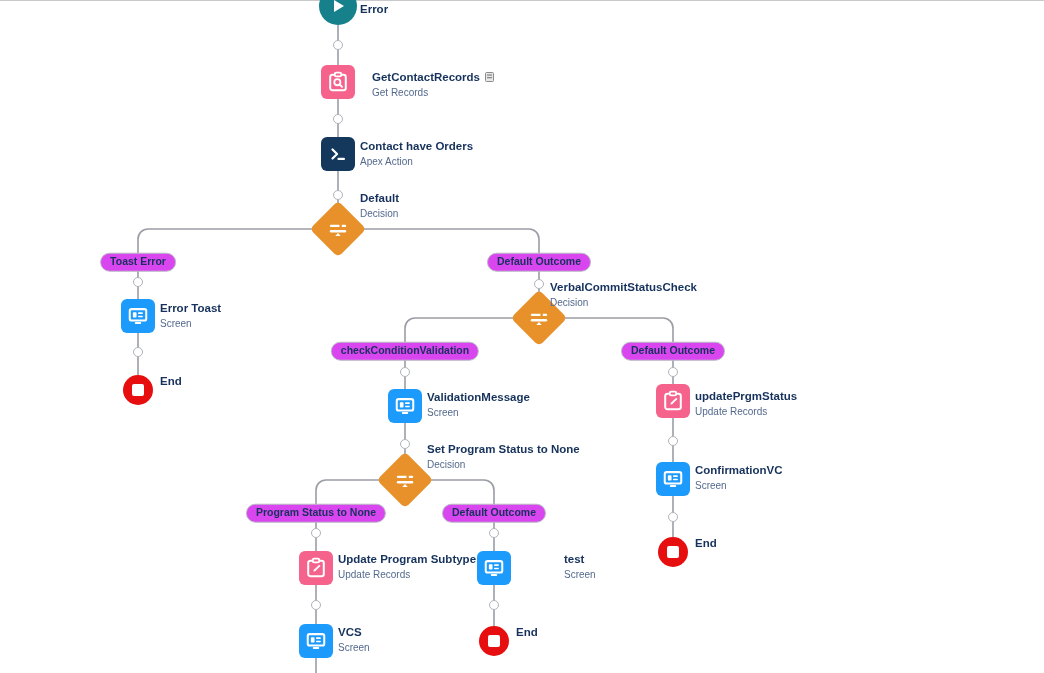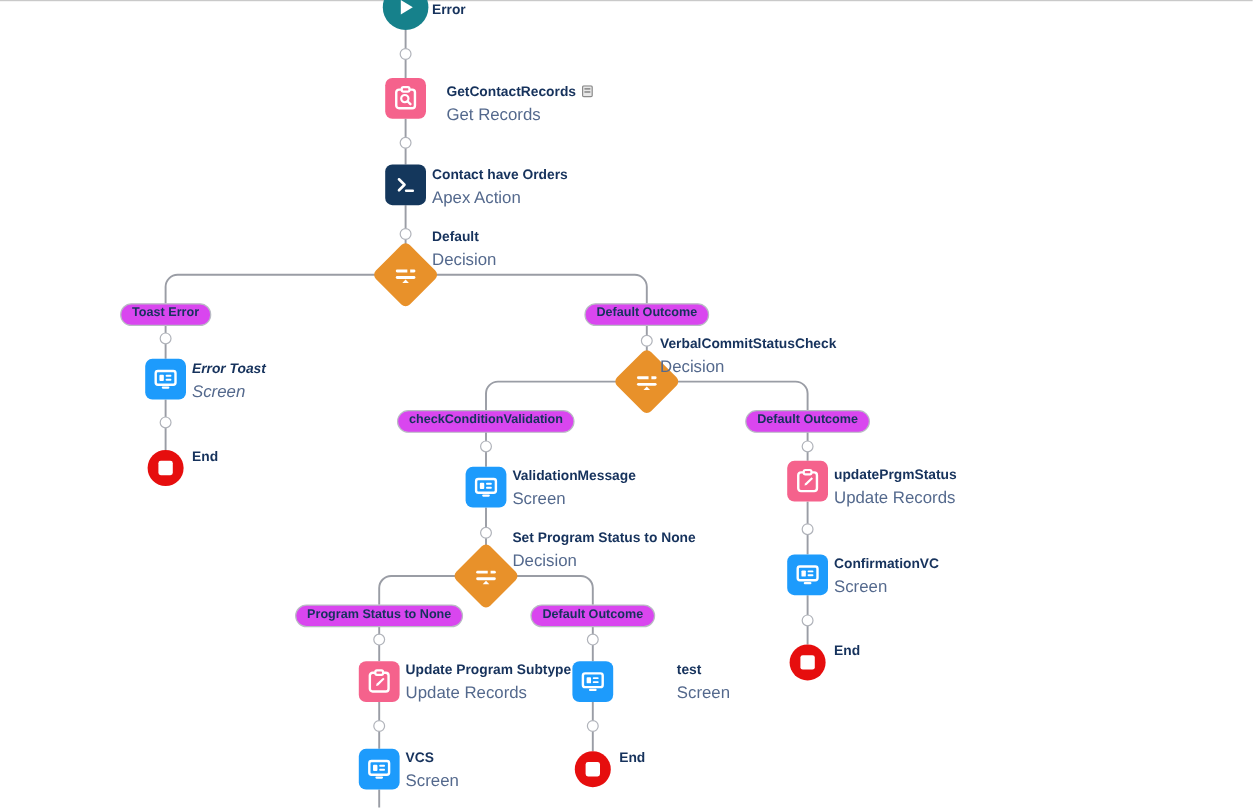--- a/index.html
+++ b/index.html
@@ -57,21 +57,21 @@
 
   
   .lbl{
     position:absolute;white-space:nowrap;line-height:1.16;
     font-family:"Liberation Sans", sans-serif;
   }
   .lbl .nm{
     font-size:11.5px;font-weight:bold;color:#16325c;
     display:inline-block;
   }
-  .lbl .ty{font-size:14px;color:#54698d;display:block;margin-top:1px;}
+  .lbl .ty{font-size:10px;color:#54698d;display:block;margin-top:1px;}
   .note-ic{
     display:inline-block;vertical-align:-2px;margin-left:5px;
     width:10px;height:11px;
   }
 
   
   .pill{
     position:absolute;transform:translate(-50%,-50%);
     background:#d946ef;border:1px solid #b9bcc4;border-radius:11px;
     padding:2px 9px 3px;
@@ -194,21 +194,21 @@
     <div class="el-icon c-screen">
       <svg width="22" height="22" viewBox="0 0 24 24" aria-hidden="true">
         <rect x="3" y="4.5" width="18" height="12.5" rx="2" fill="none" stroke="#fff" stroke-width="2.2"></rect>
         <rect x="6.4" y="8" width="4" height="5.6" rx="0.8" fill="#fff"></rect>
         <rect x="12" y="8" width="5.3" height="1.7" rx="0.8" fill="#fff"></rect>
         <rect x="12" y="11.6" width="5.3" height="1.7" rx="0.8" fill="#fff"></rect>
         <rect x="8.5" y="18.6" width="7" height="2" rx="1" fill="#fff"></rect>
       </svg>
     </div>
   </div>
-  <div class="lbl" style="left:160px;top:297px;font-style:italic;">
+  <div class="lbl" style="left:160px;top:297px;">
     <span class="nm">Error Toast</span>
     <span class="ty">Screen</span>
   </div>
 
   <div class="node" style="left:138px;top:389px;">
     <div class="end-circle">
         <span class="sq"></span>
       </div>
   </div>
   <div class="lbl" style="left:160px;top:370px;">

